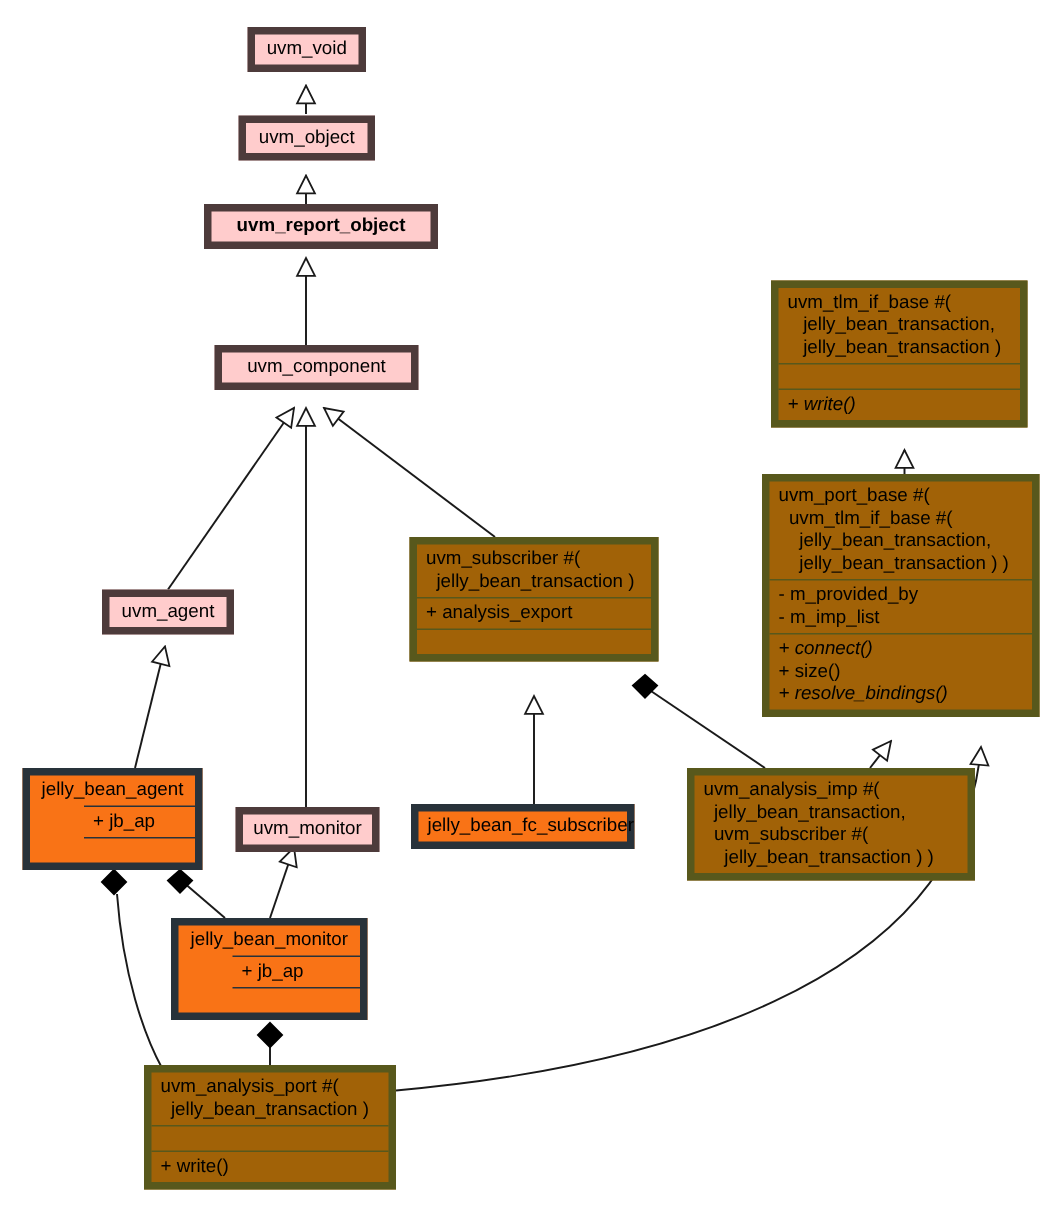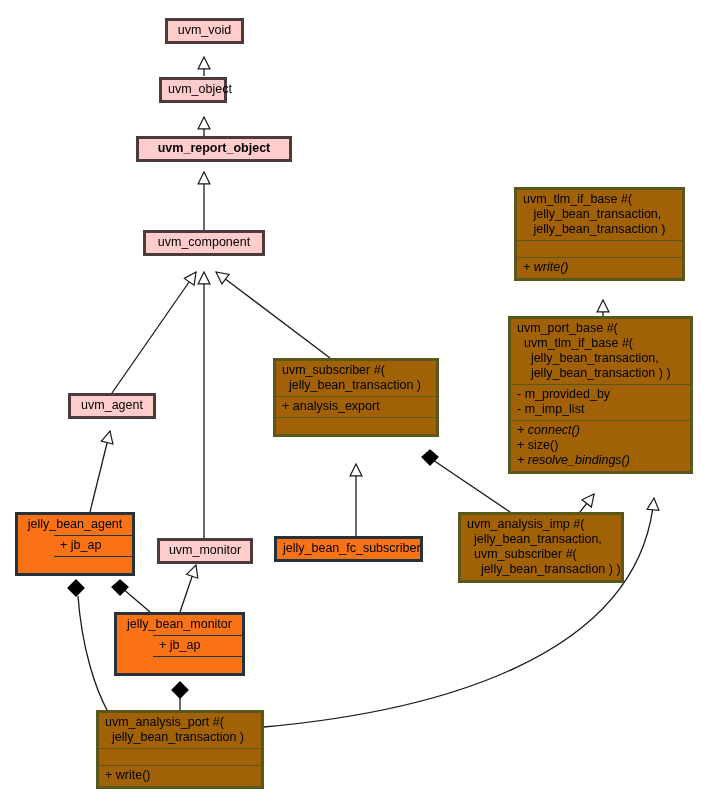--- a/index.html
+++ b/index.html
@@ -22,21 +22,21 @@
     position: absolute;
     left: 0;
     top: 0;
     width: 709px;
     height: 811px;
     pointer-events: none;
   }
   .node {
     position: absolute;
     box-sizing: border-box;
-    border: 3px solid #14532d;
+    border: 5px solid #14532d;
     font-size: 12.5px;
     line-height: 15px;
     color: #000000;
     z-index: 5;
   }
   .node.pink   { background: #ffcccc; border-color: #4d3b3b; }
   .node.blue   { background: #f97316; border-color: #28323a; }
   .node.yellow { background: #a16207; border-color: #58581c; }
 
   .compartment {
@@ -112,29 +112,29 @@
 
       <line x1="180" y1="690" x2="180" y2="710"></line>
       <polygon points="180,682 188,690 180,698 172,690" fill="#000000" stroke="#000000"></polygon>
     </g>
   </svg>
 
   <div class="node pink" style="left:165px; top:18px; width:79px;">
     <div class="compartment title-c">uvm_void</div>
   </div>
 
-  <div class="node pink" style="left:159px; top:77px; width:68px;">
+  <div class="node pink" style="left:159px; top:77px; width:91px;">
     <div class="compartment title-c">uvm_object</div>
   </div>
 
   <div class="node pink" style="left:136px; top:136px; width:156px;font-weight:bold;">
     <div class="compartment title-c">uvm_report_object</div>
   </div>
 
-  <div class="node pink" style="left:143px; top:230px; width:122px;">
+  <div class="node pink" style="left:143px; top:230px; width:136px;">
     <div class="compartment title-c">uvm_component</div>
   </div>
 
   <div class="node pink" style="left:68px; top:393px; width:88px;">
     <div class="compartment title-c">uvm_agent</div>
   </div>
 
   <div class="node pink" style="left:157px; top:538px; width:96px;">
     <div class="compartment title-c">uvm_monitor</div>
   </div>
@@ -179,21 +179,21 @@
       <div class="member">- m_provided_by</div>
       <div class="member">- m_imp_list</div>
     </div>
     <div class="compartment divider">
       <div class="member italic">+ connect()</div>
       <div class="member">+ size()</div>
       <div class="member italic">+ resolve_bindings()</div>
     </div>
   </div>
 
-  <div class="node yellow" style="left:458px; top:512px; width:166px;">
+  <div class="node yellow" style="left:458px; top:512px; width:192px;">
     <div class="compartment title-left">uvm_analysis_imp #(
   jelly_bean_transaction,
   uvm_subscriber #(
     jelly_bean_transaction ) )</div>
   </div>
 
   <div class="node yellow" style="left:96px; top:710px; width:168px;">
     <div class="compartment title-left">uvm_analysis_port #(
   jelly_bean_transaction )</div>
     <div class="compartment divider empty-c"></div>

